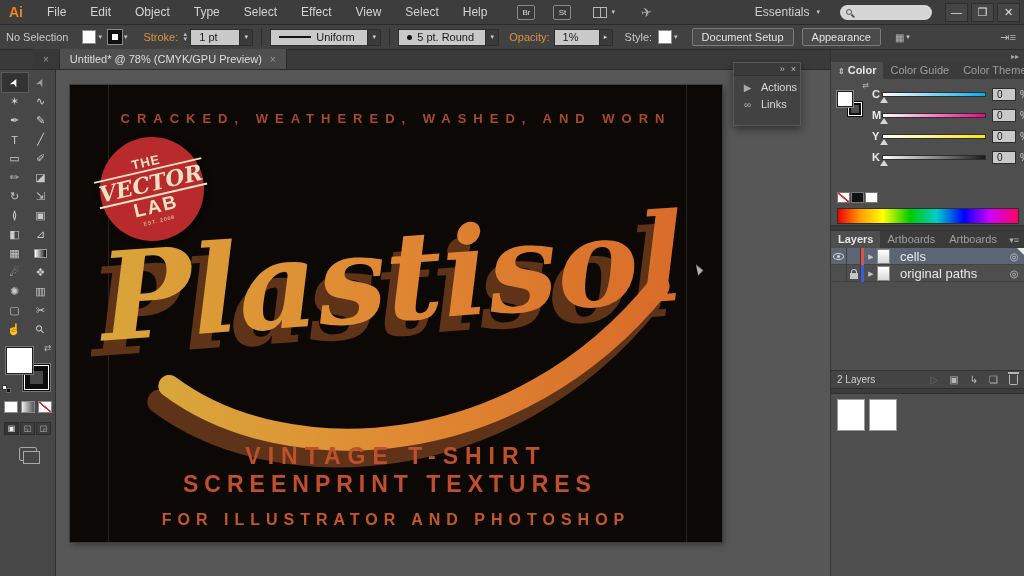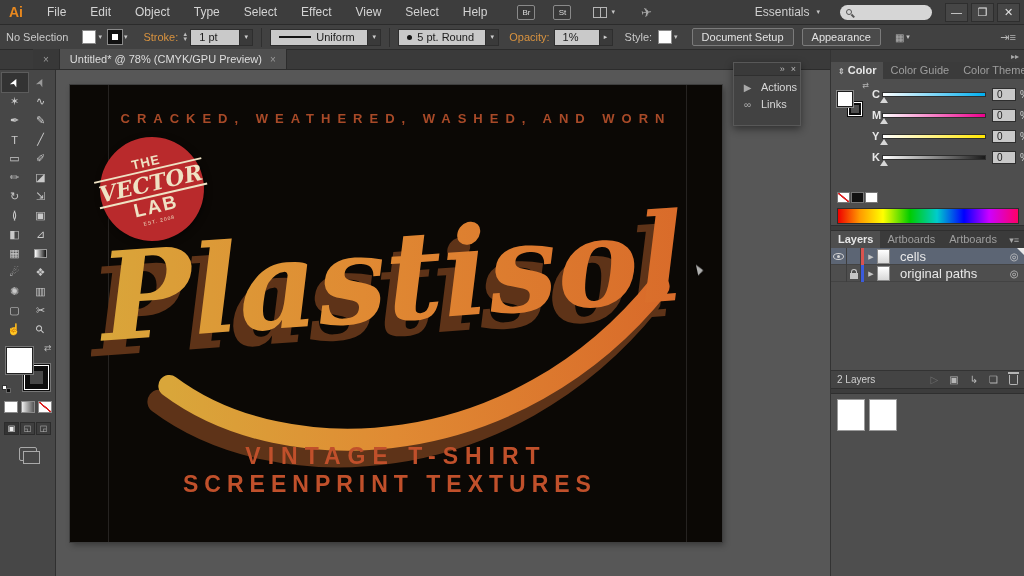--- a/index.html
+++ b/index.html
@@ -393,20 +393,21 @@
         <g transform="rotate(-4 305 150)">
           <path d="M 75 190 C 185 285, 415 292, 570 125" fill="none" stroke="#5e3318" stroke-width="24" stroke-linecap="round" transform="translate(-11,15)"></path>
           <text x="294" y="155" text-anchor="middle" font-family="DejaVu Serif, serif" font-style="italic" font-weight="bold" font-size="122" fill="#5e3318">Plastisol</text>
           <path d="M 75 190 C 185 285, 415 292, 570 125" fill="none" stroke="url(#pgrad)" stroke-width="22" stroke-linecap="round"></path>
           <text x="305" y="140" text-anchor="middle" font-family="DejaVu Serif, serif" font-style="italic" font-weight="bold" font-size="122" fill="url(#pgrad)">Plastisol</text>
         </g>
       </svg>
 
       <div class="sub1">VINTAGE T-SHIRT</div>
       <div class="sub2">SCREENPRINT TEXTURES</div>
+      <div class="foot">FOR ILLUSTRATOR AND PHOTOSHOP</div>
     </div>
     <span class="cursor"></span>
   </div>
 
   <div class="float-panel">
     <div class="fp-head">
       <span>»</span>
       <span>×</span>
     </div>
     <div class="fp-row">

